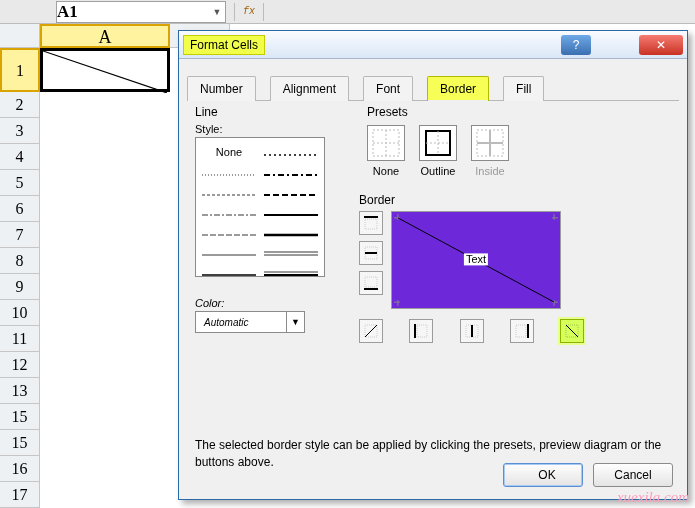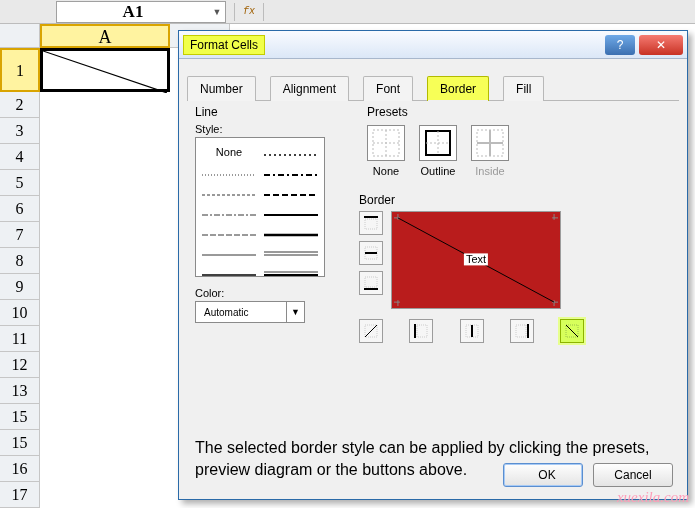--- a/index.html
+++ b/index.html
@@ -1,81 +1,81 @@
 <!DOCTYPE html>
 <html><head>
 <meta charset="utf-8">
 <style>
 * { box-sizing: border-box; margin: 0; padding: 0; font-family: "Segoe UI", Tahoma, sans-serif; }
 body { width: 695px; height: 508px; background: #fff; overflow: hidden; position: relative; font-size: 12px; }
 
 
 .top-strip { display: flex; align-items: center; height: 24px; background: #e9e9e9; border-bottom: 1px solid #bcbcbc; }
 .namebox-wrap { display: flex; align-items: center; width: 170px; background: #fff; border: 1px solid #a0a0a0; height: 22px; margin-left: 56px; }
-.namebox-val { flex: 1; font-size: 17px; font-weight: bold; text-align: center; font-family: "Times New Roman", serif; }
+.namebox-val { flex: 1; font-size: 17px; font-weight: bold; font-family: "Times New Roman", serif; }
 .namebox-arrow { width: 16px; text-align: center; color: #555; font-size: 9px; }
 .fx-sep { width: 1px; height: 18px; background: #bcbcbc; margin: 0 8px; }
 .fx { font-style: italic; font-family: Liberation Mono, monospace; color: #a16207; font-size: 10px; }
 .formula-input { flex: 1; height: 22px; border: none; background: transparent; }
 
 
 .sheet { position: absolute; top: 24px; left: 0; right: 0; bottom: 0; background: #fff; }
 .corner { position: absolute; left: 0; top: 0; width: 40px; height: 24px; background: #eef1f4; border-right: 1px solid #c6c6c6; border-bottom: 1px solid #c6c6c6; }
 .col-head { position: absolute; left: 40px; top: 0; width: 130px; height: 24px; background: #fff3a0; border: 2px solid #d9a400; text-align: center; font-size: 18px; font-family: "Times New Roman", serif; line-height: 22px; }
 .col-head2 { position: absolute; left: 170px; top: 0; width: 60px; height: 24px; background: #eef1f4; border-right: 1px solid #c6c6c6; border-bottom: 1px solid #c6c6c6; }
 .row-heads { position: absolute; left: 0; top: 24px; width: 40px; }
 .row-head { height: 26px; background: #eef1f4; border-right: 1px solid #c6c6c6; border-bottom: 1px solid #c6c6c6; text-align: center; font-size: 16px; font-family: "Times New Roman", serif; line-height: 26px; }
 .row-head.sel { background: #fff3a0; border: 2px solid #d9a400; height: 44px; line-height: 42px; }
 .cells { position: absolute; left: 40px; top: 24px; }
 .cell-a1 { width: 130px; height: 44px; border: 3px solid #000; position: relative; background: #fff; }
 .cell-a1 svg { position: absolute; inset: 0; }
 
 
 .dialog { position: absolute; left: 178px; top: 30px; width: 510px; height: 470px; background: #f0f0f0; border: 1px solid #2a6aa8; box-shadow: 4px 4px 6px rgba(0,0,0,0.3); }
-.titlebar { height: 28px; background: linear-gradient(#f9fbff,#dbe7f7); display: flex; align-items: center; padding-left: 4px; border-bottom: 1px solid #a8b7cc; }
+.titlebar { height: 28px; background: linear-gradient(#f9fbff,#dbe7f7); display: flex; align-items: center; padding-left: 4px; border-bottom: 1px solid #a8b7cc; gap: 44px; }
 .titlebar .title { background: #f1ff4a; padding: 2px 6px; border: 1px solid #c4cd00; font-size: 12px; }
 .titlebar .spacer { flex: 1; }
 .winbtn { width: 30px; height: 20px; margin-right: 4px; border-radius: 3px; display: flex; align-items: center; justify-content: center; font-size: 12px; color: #fff; }
 .winbtn.help { background: linear-gradient(#6fa9e7,#3b6fb0); }
 .winbtn.close { background: linear-gradient(#f57b72,#c83224); width: 44px; }
 
 .tabs { display: flex; margin: 16px 8px 0 8px; border-bottom: 1px solid #b8b8b8; gap: 12px; }
 .tab { padding: 5px 12px; border: 1px solid #b8b8b8; border-bottom: none; margin-right: 2px; background: #f3f3f3; font-size: 12px; position: relative; top: 1px; border-radius: 2px 2px 0 0; }
 .tab.active { background: #f7ff57; border-color: #b2bb00; }
 .tab.active::after { content: ""; position: absolute; left: 0; right: 0; bottom: -1px; height: 2px; background: #f0f0f0; }
 
 .panel { padding: 8px 16px 0 16px; position: relative; }
 .section-title { font-size: 12px; margin-bottom: 4px; }
 .line-sec { position: absolute; left: 16px; top: 4px; width: 150px; }
 .style-box { width: 130px; height: 140px; border: 1px solid #8a8a8a; background: #fff; padding: 2px; margin-top: 2px; }
 .style-box table { width: 100%; border-collapse: separate; border-spacing: 0 6px; }
 .style-box td { width: 50%; height: 12px; padding: 0 4px; }
 .ls-none { font-size: 11px; text-align: center; vertical-align: top; }
-.color-row { margin-top: 10px; }
+.color-row { margin-top: 20px; font-style: italic; }
 .color-dd { display: flex; width: 110px; height: 22px; border: 1px solid #8a8a8a; background: #fff; margin-top: 2px; align-items: center; }
 .color-dd .lab { flex: 1; font-size: 10px; }
 .color-dd .ar { width: 18px; border-left: 1px solid #8a8a8a; text-align: center; font-size: 9px; line-height: 20px; }
 
 .presets-sec { position: absolute; left: 188px; top: 4px; }
 .preset-btns { display: flex; gap: 14px; margin-top: 6px; }
 .preset-btn { text-align: center; font-size: 11px; }
 .preset-btn .box { width: 38px; height: 36px; border: 1px solid #8a8a8a; background: #fff; display: flex; align-items: center; justify-content: center; margin-bottom: 4px; }
 .preset-btn .box svg { width: 28px; height: 28px; }
 .preset-btn.dis { color: #9a9a9a; }
 
 .border-sec { position: absolute; left: 180px; top: 92px; width: 300px; }
 .border-grid { position: relative; width: 295px; height: 130px; margin-top: 4px; }
 .side-btns { position: absolute; left: 0; top: 0; width: 26px; display: flex; flex-direction: column; gap: 6px; }
 .bbtn { width: 24px; height: 24px; border: 1px solid #9c9c9c; background: #f6f6f6; display: flex; align-items: center; justify-content: center; }
-.preview { position: absolute; left: 32px; top: 0; width: 170px; height: 98px; border: 1px solid #9c9c9c; background: #b91c1c; }
+.preview { position: absolute; left: 32px; top: 0; width: 170px; height: 98px; border: 1px solid #9c9c9c; background: #6d28d9; }
 .preview svg { width: 100%; height: 100%; }
 .bottom-btns { position: absolute; left: 0; top: 108px; width: 225px; display: flex; justify-content: space-between; }
 .bbtn.hl { background: #d7ff5b; border-color: #8db300; box-shadow: 0 0 0 2px #e7ff8e; }
 
-.hint { position: absolute; left: 16px; top: 336px; right: 16px; font-size: 16px; line-height: 1.4; }
+.hint { position: absolute; left: 16px; top: 336px; right: 16px; font-size: 12px; line-height: 1.4; }
 .dlg-buttons { position: absolute; right: 14px; bottom: 12px; display: flex; gap: 10px; }
 .dlg-btn { width: 80px; height: 24px; background: linear-gradient(#fefefe,#e4e4e4); border: 1px solid #8a8a8a; border-radius: 3px; font-size: 12px; }
 .dlg-btn.primary { border: 1px solid #5a8ed0; box-shadow: 0 0 0 1px #a7caf5 inset; padding-left: 8px; }
 
 .watermark { position: absolute; right: 6px; bottom: 2px; color: #ff9db9; font-size: 15px; font-style: italic; font-family: serif; pointer-events: none; }
 </style>
 </head>
 <body>
 
 <div class="top-strip">

